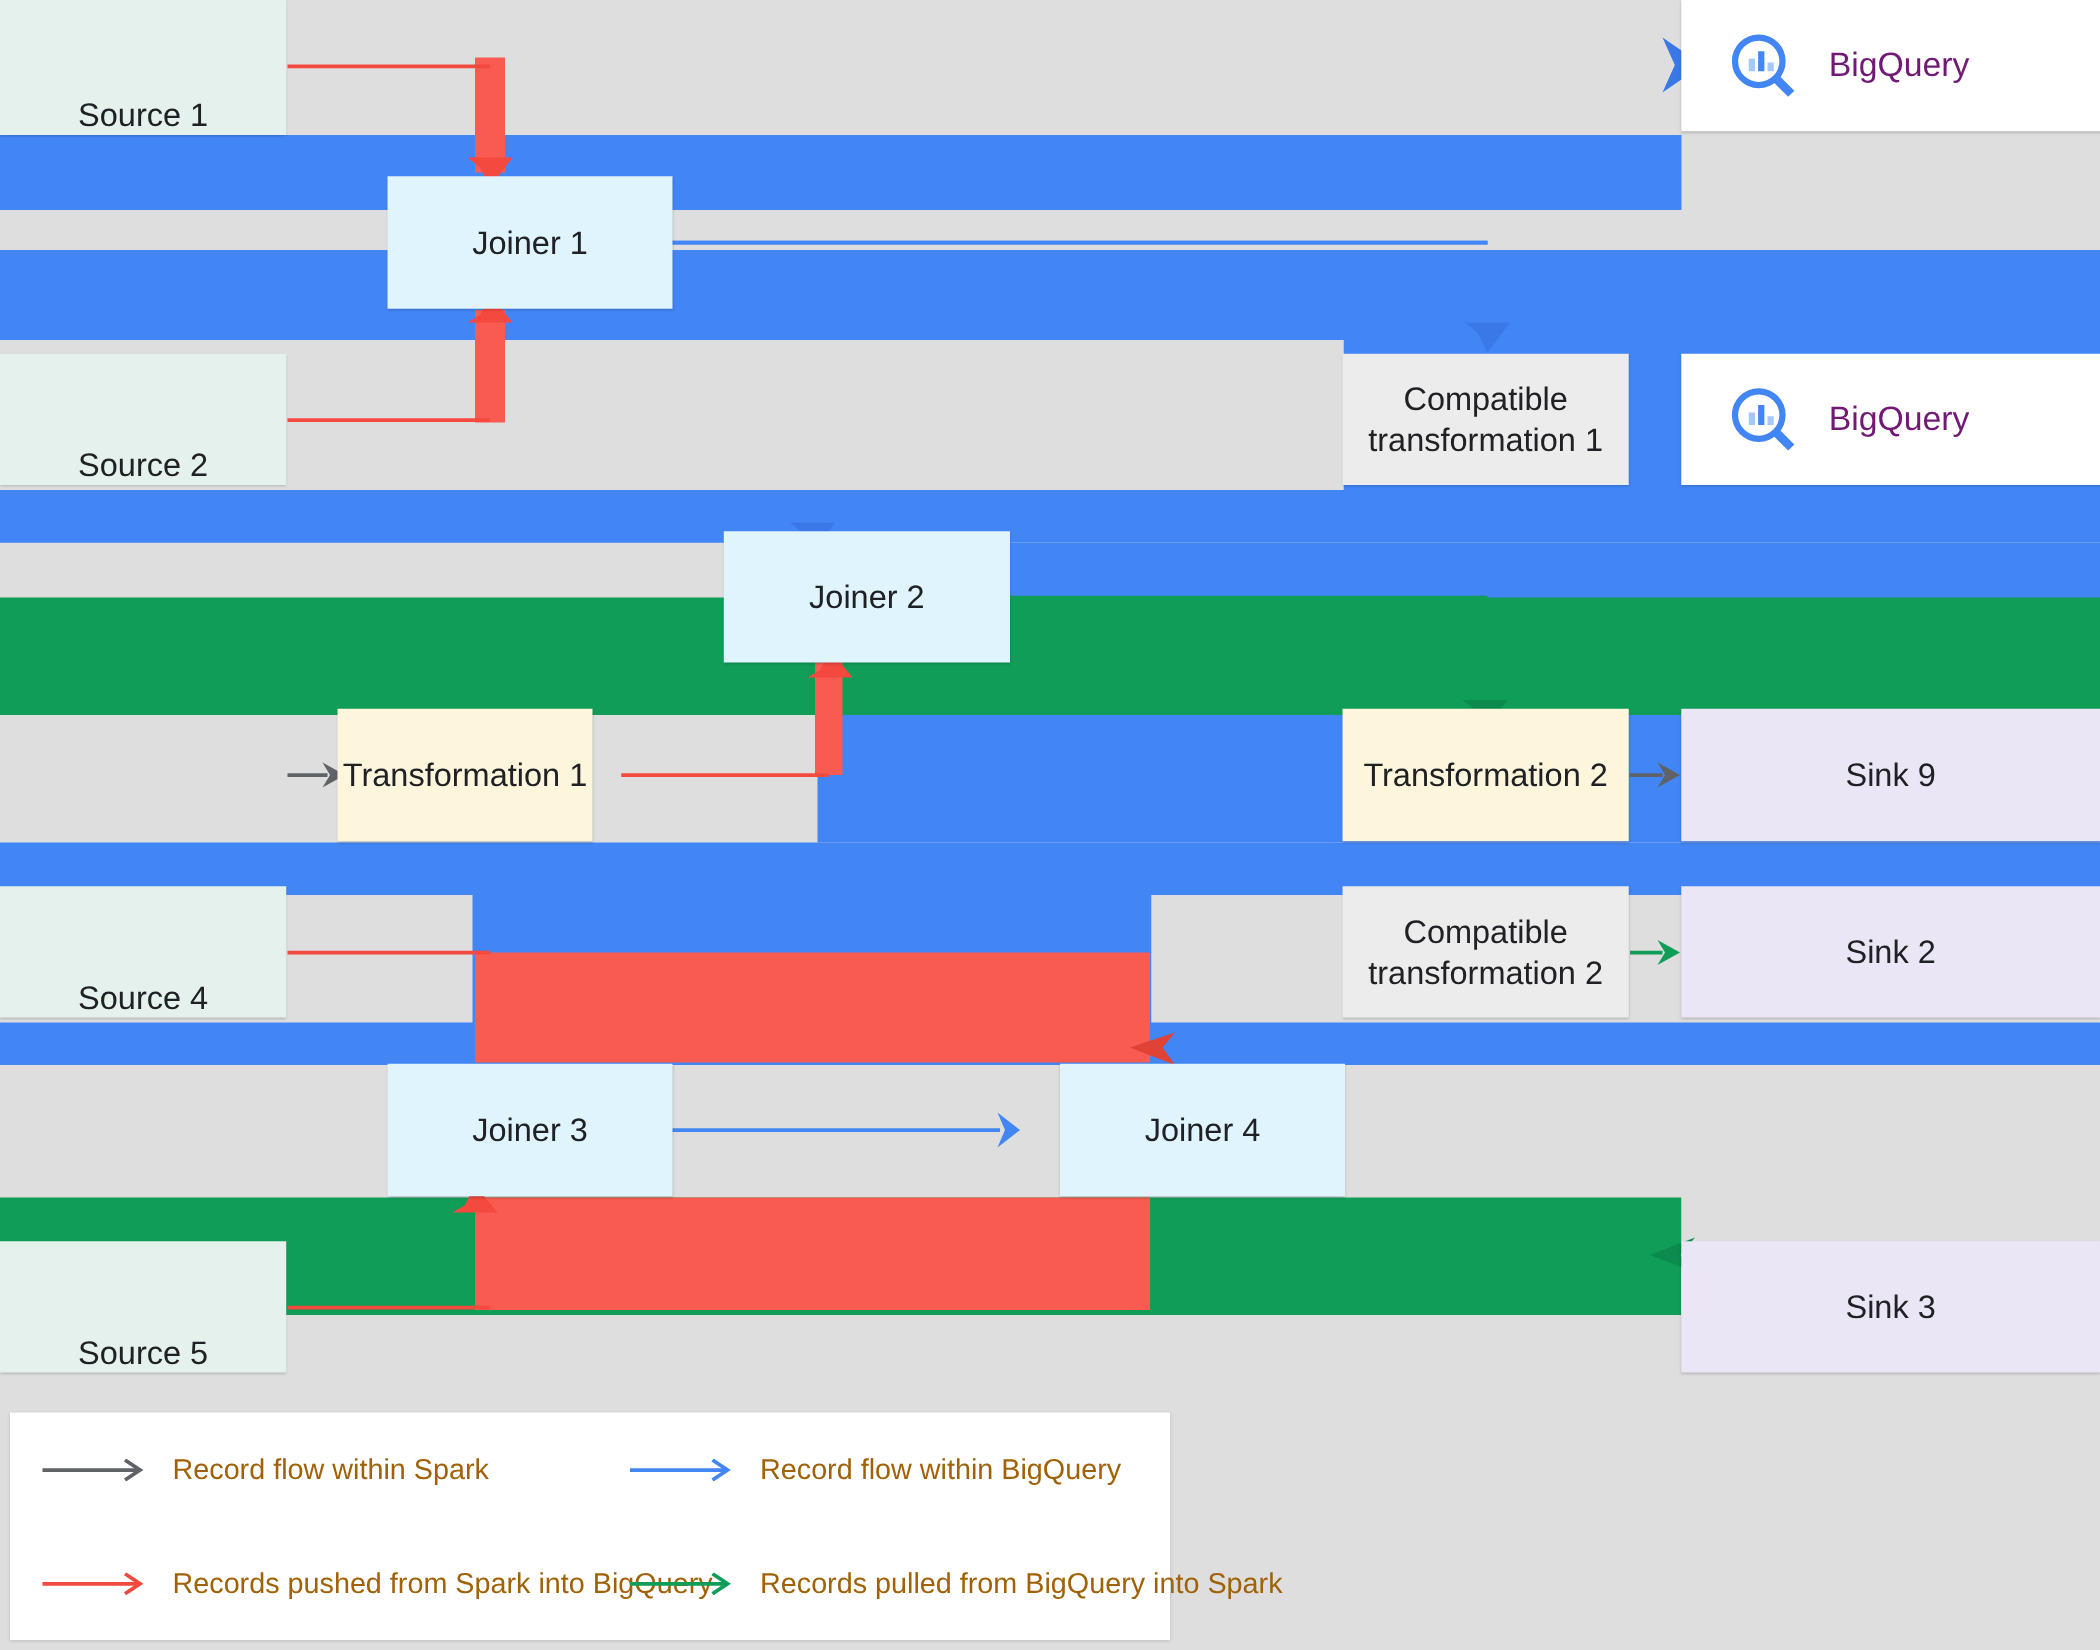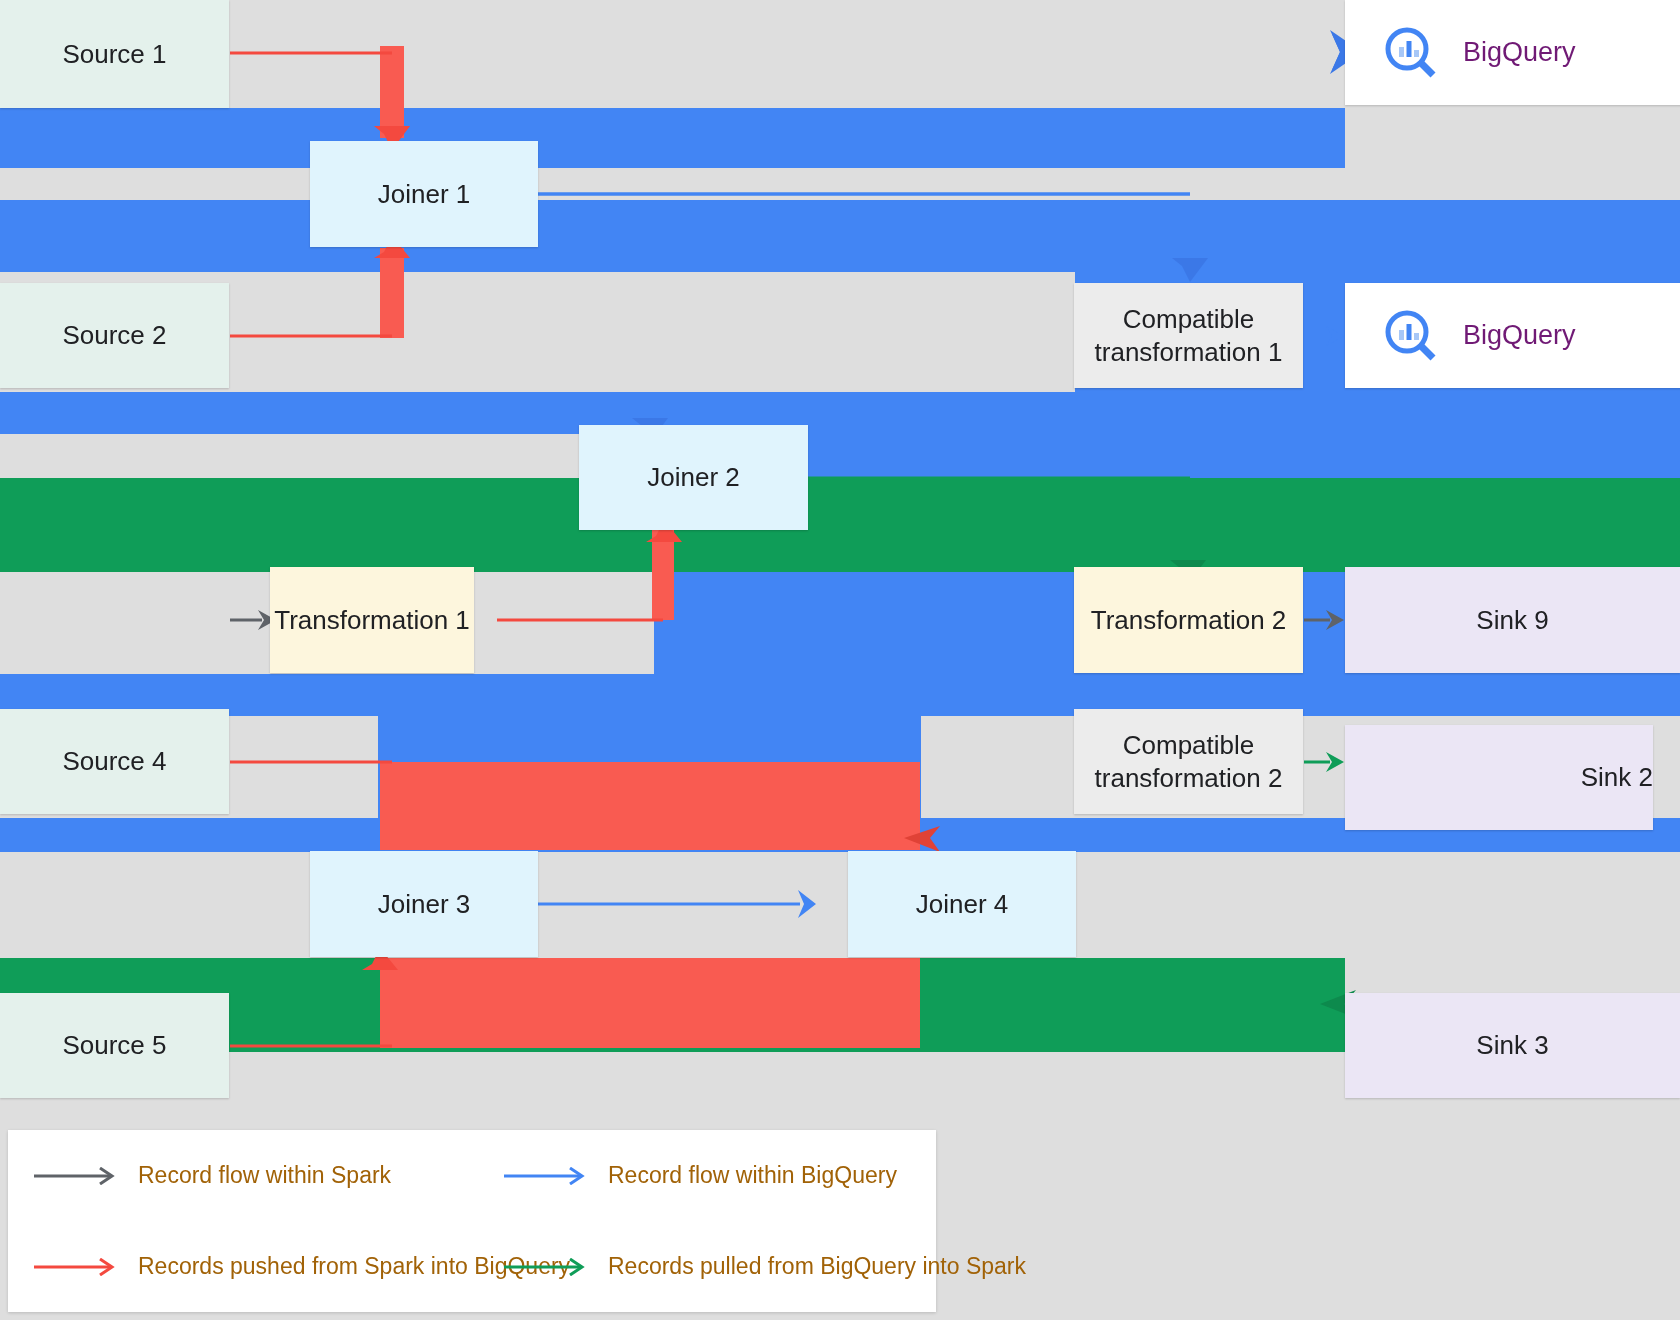--- a/index.html
+++ b/index.html
@@ -2,21 +2,21 @@
 <html><head>
 <meta charset="utf-8">
 <style>
   html,body{margin:0;padding:0;background:#dedede;}
   body{width:1680px;height:1320px;font-family:"Liberation Sans",sans-serif;overflow:hidden;}
   #stage{position:relative;width:1680px;height:1320px;background:#dedede;}
   svg.layer{position:absolute;left:0;top:0;width:1680px;height:1320px;}
   .node{position:absolute;display:flex;align-items:center;justify-content:center;
         text-align:center;color:#202124;font-size:26px;line-height:1.25;
         box-shadow:0 1px 2px rgba(0,0,0,.18);}
-  .node.src   {background:#e4f1ec;}
+  .node.src   {background:#e4f1ec;align-items:flex-end;}
   .node.join  {background:#e0f4fd;margin-left:41px;}
   .node.trans {background:#fdf6dd;}
   .node.comp  {background:#ececec;}
   .node.sink  {background:#ebe6f5;}
   .node.bq    {background:#ffffff;justify-content:flex-start;padding-left:36px;gap:22px;}
   .bqlabel{font-size:27px;color:#701a75;}
   .bqicon{flex:0 0 auto;width:60px;height:60px;}
   .legend{position:absolute;left:8px;top:1130px;width:928px;height:182px;background:#fff;
           box-shadow:0 1px 3px rgba(0,0,0,.16);}
   .legend-grid{position:absolute;left:0;top:0;width:100%;height:100%;
@@ -168,21 +168,21 @@
   <div class="node comp" style="left:1074px; top:283px; width:229px; height:105px;">
       <span>Compatible transformation 1</span>
     </div>
   <div class="node comp" style="left:1074px; top:709px; width:229px; height:105px;">
       <span>Compatible transformation 2</span>
     </div>
 
   <div class="node sink" style="left:1345px; top:567px;  width:335px; height:106px;">
       <span>Sink 9</span>
     </div>
-  <div class="node sink" style="left:1345px; top:725px;  width:308px; height:105px;justify-content:flex-end;">
+  <div class="node sink" style="left:1345px; top:709px;  width:335px; height:105px;">
       <span>Sink 2</span>
     </div>
   <div class="node sink" style="left:1345px; top:993px;  width:335px; height:105px;">
       <span>Sink 3</span>
     </div>
 
   <div class="node bq" style="left:1345px; top:0px; width:335px; height:105px;">
     <span class="bqicon">
       <svg viewBox="0 0 60 60" width="60" height="60" xmlns="http://www.w3.org/2000/svg">
         <circle cx="26" cy="26" r="19" fill="none" stroke="#4285f4" stroke-width="5"></circle>

